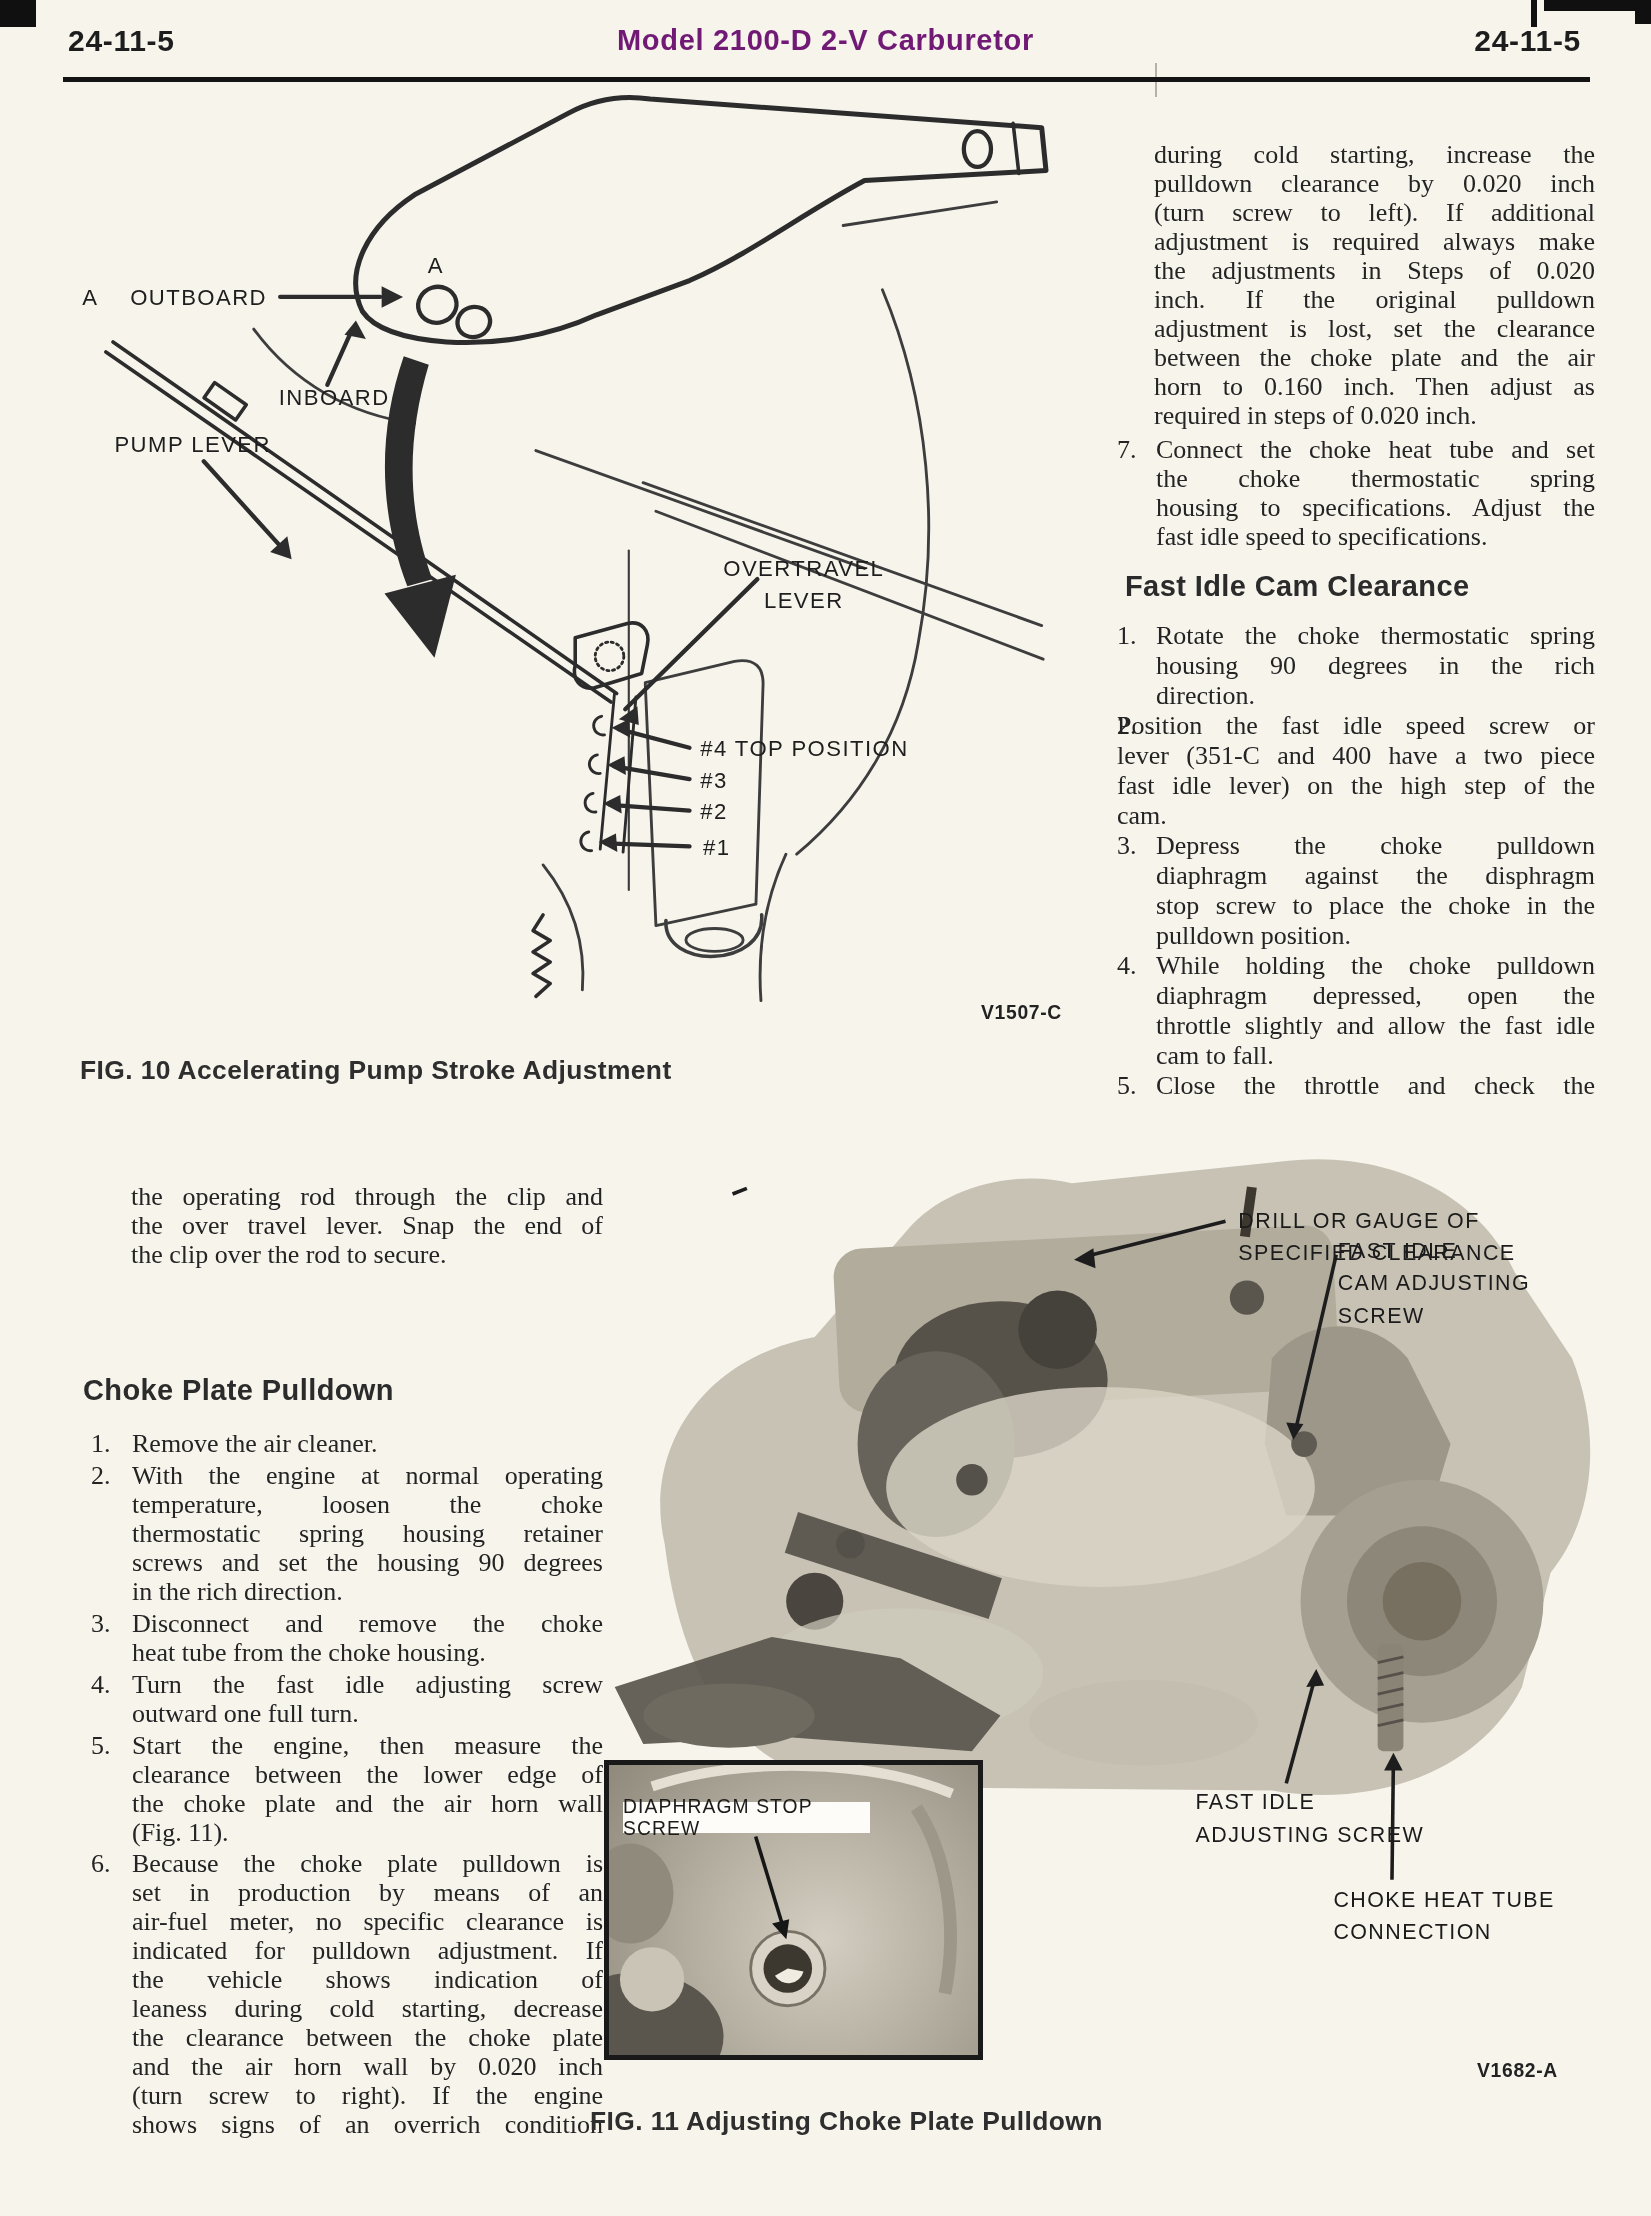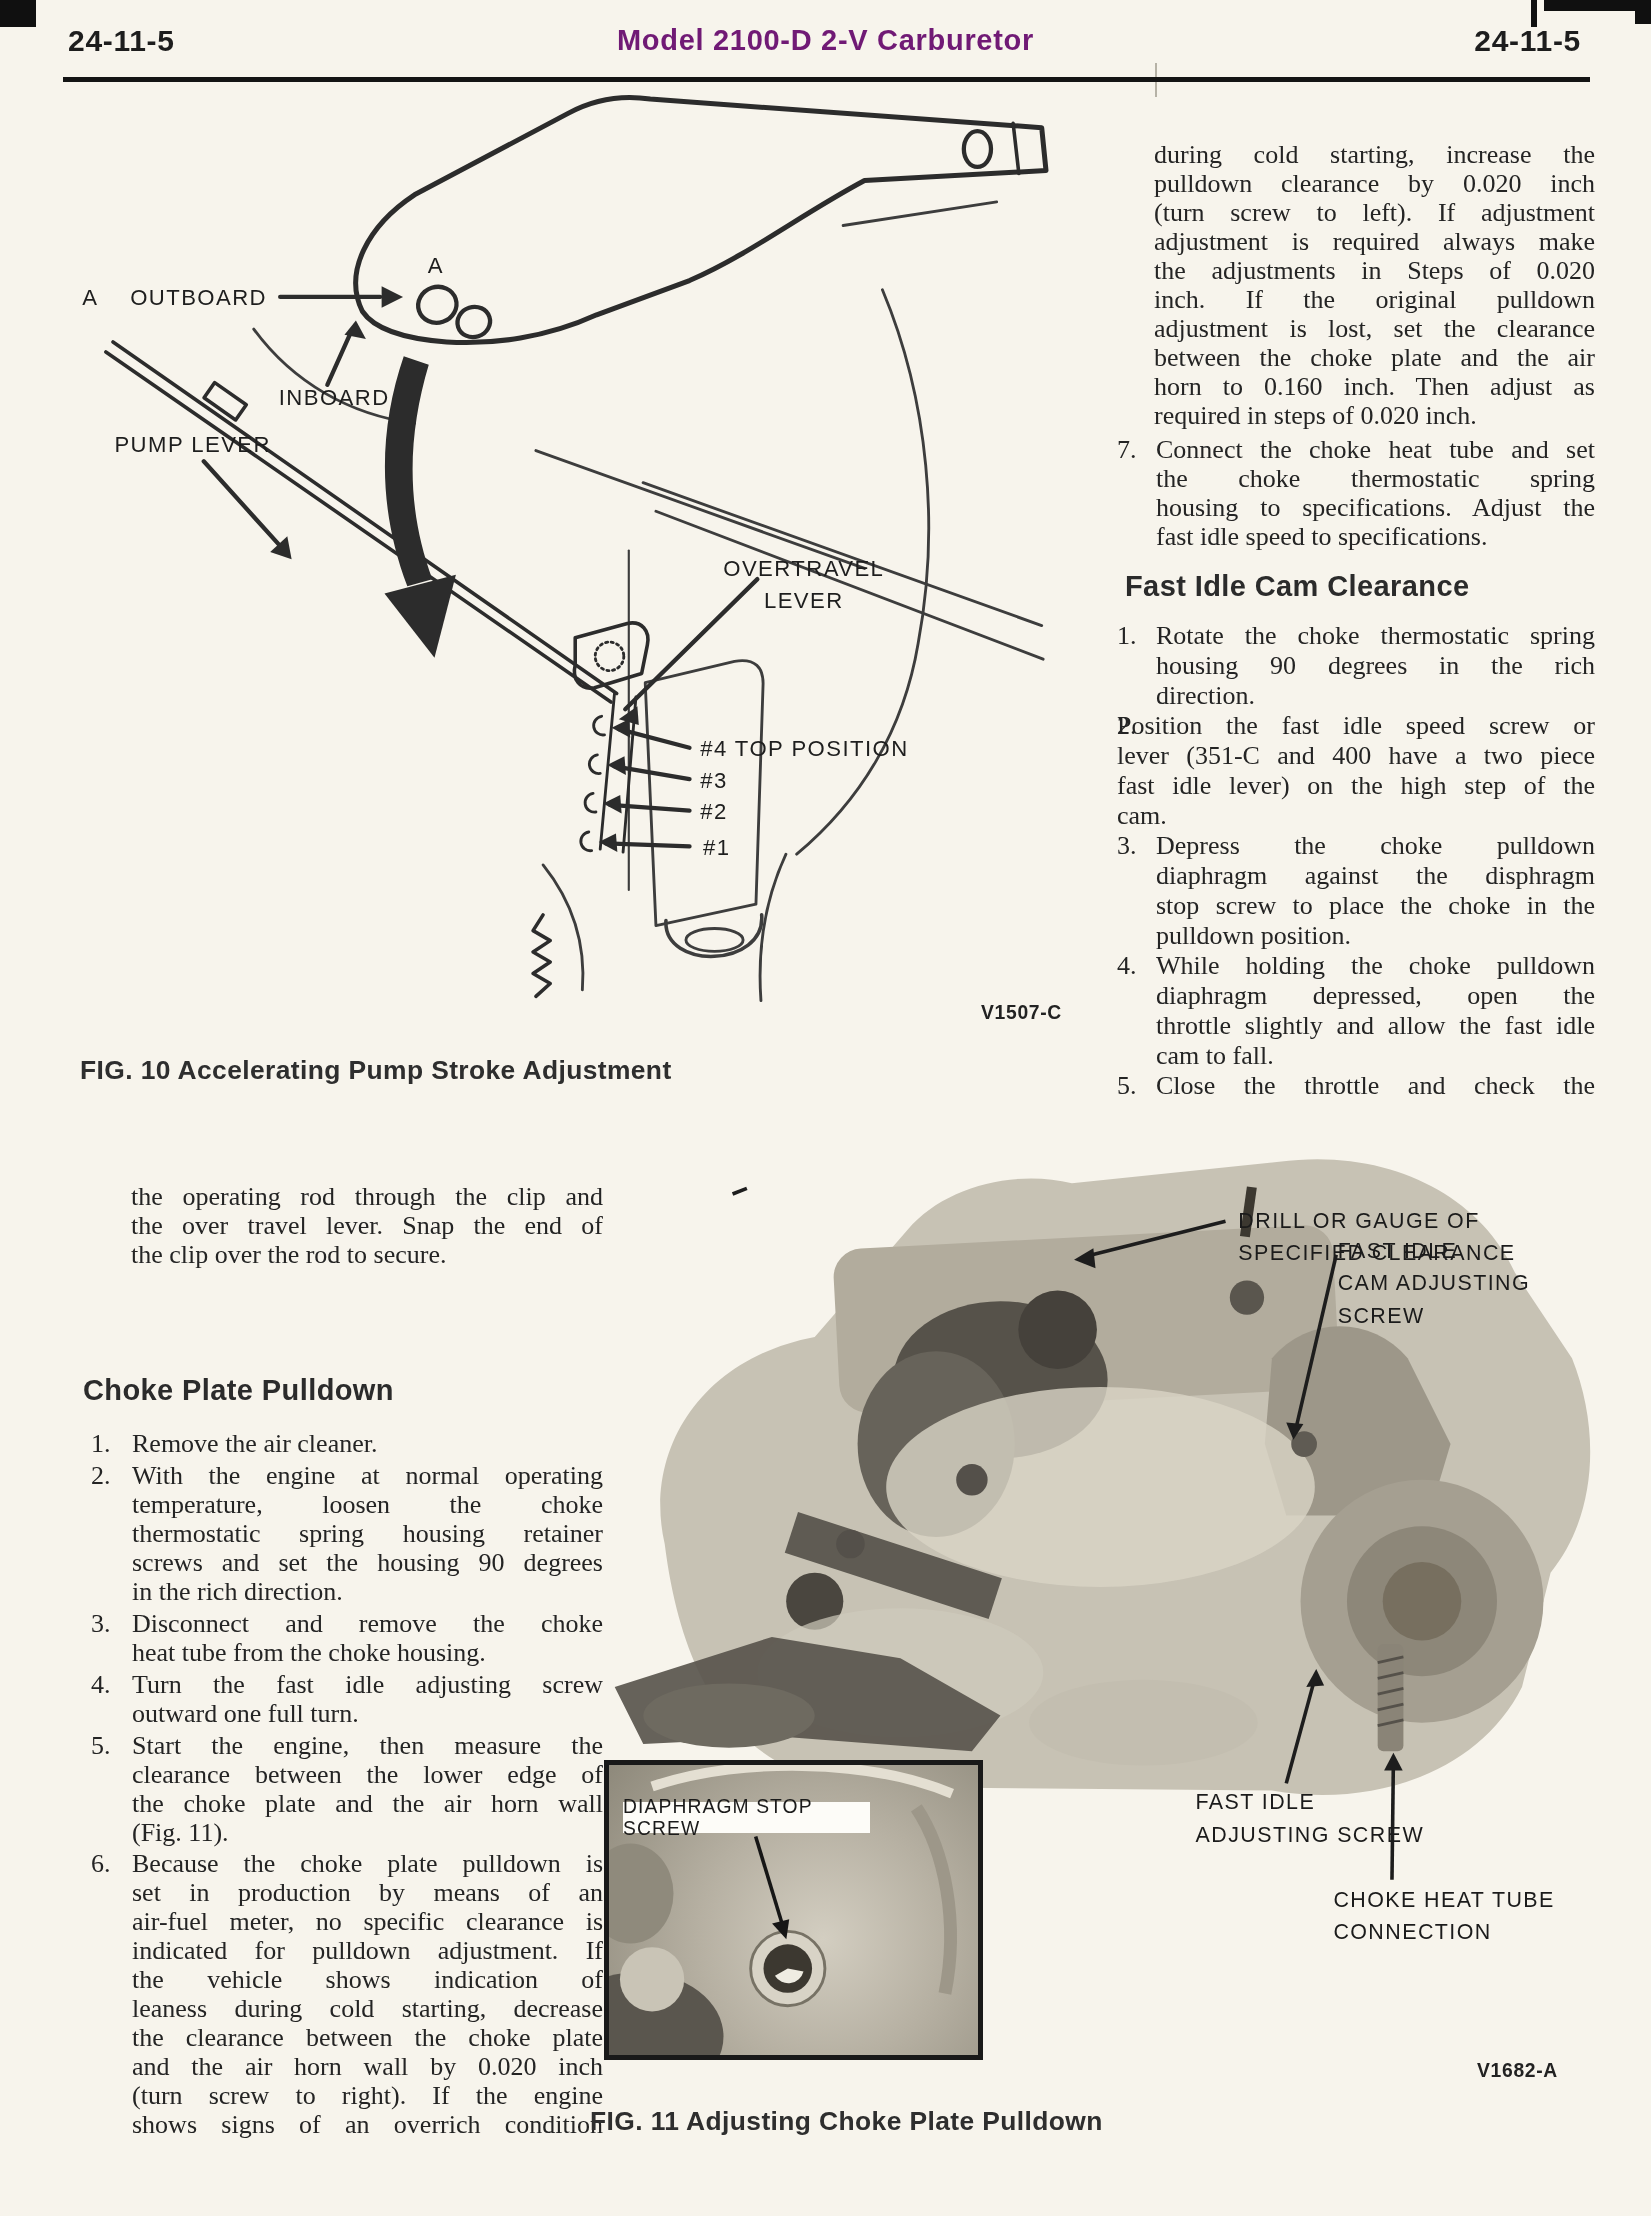--- a/index.html
+++ b/index.html
@@ -123,21 +123,21 @@
       <text x="924" y="1066">#1</text>
     </g>
   </svg>
 
   <div class="abs sans figref" style="left:981px;top:1002px;">V1507-C</div>
   <div class="abs sans caption" style="left:80px;top:1055px;">FIG. 10 Accelerating Pump Stroke Adjustment</div>
 
   <div class="abs" style="left:1154px;top:140px;width:441px;">
     <div class="ln j">during cold starting, increase the</div>
     <div class="ln j">pulldown clearance by 0.020 inch</div>
-    <div class="ln j">(turn screw to left). If adjustment</div>
+    <div class="ln j">(turn screw to left). If additional</div>
     <div class="ln j">adjustment is required always make</div>
     <div class="ln j">the adjustments in Steps of 0.020</div>
     <div class="ln j">inch. If the original pulldown</div>
     <div class="ln j">adjustment is lost, set the clearance</div>
     <div class="ln j">between the choke plate and the air</div>
     <div class="ln j">horn to 0.160 inch. Then adjust as</div>
     <div class="ln">required in steps of 0.020 inch.</div>
   </div>
 
   <div class="abs item" style="left:1117px;top:435px;width:478px;">

